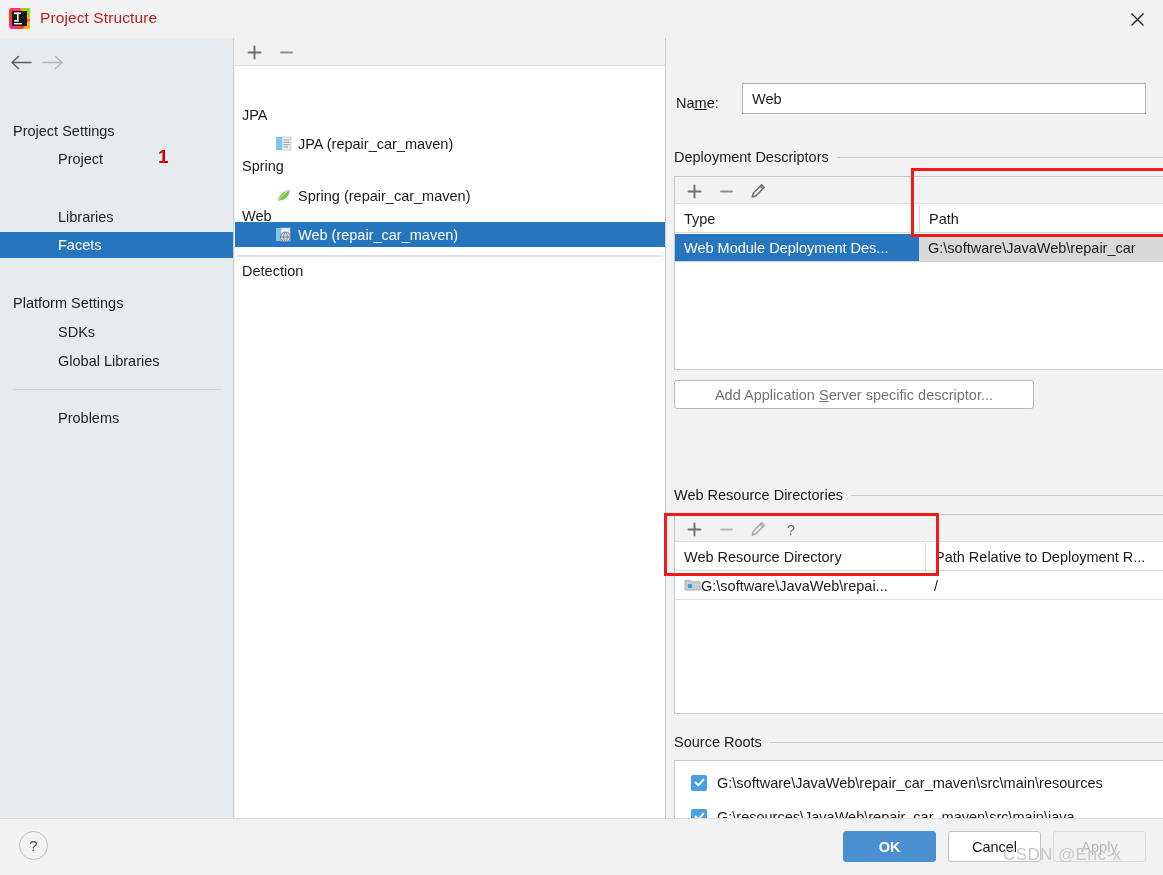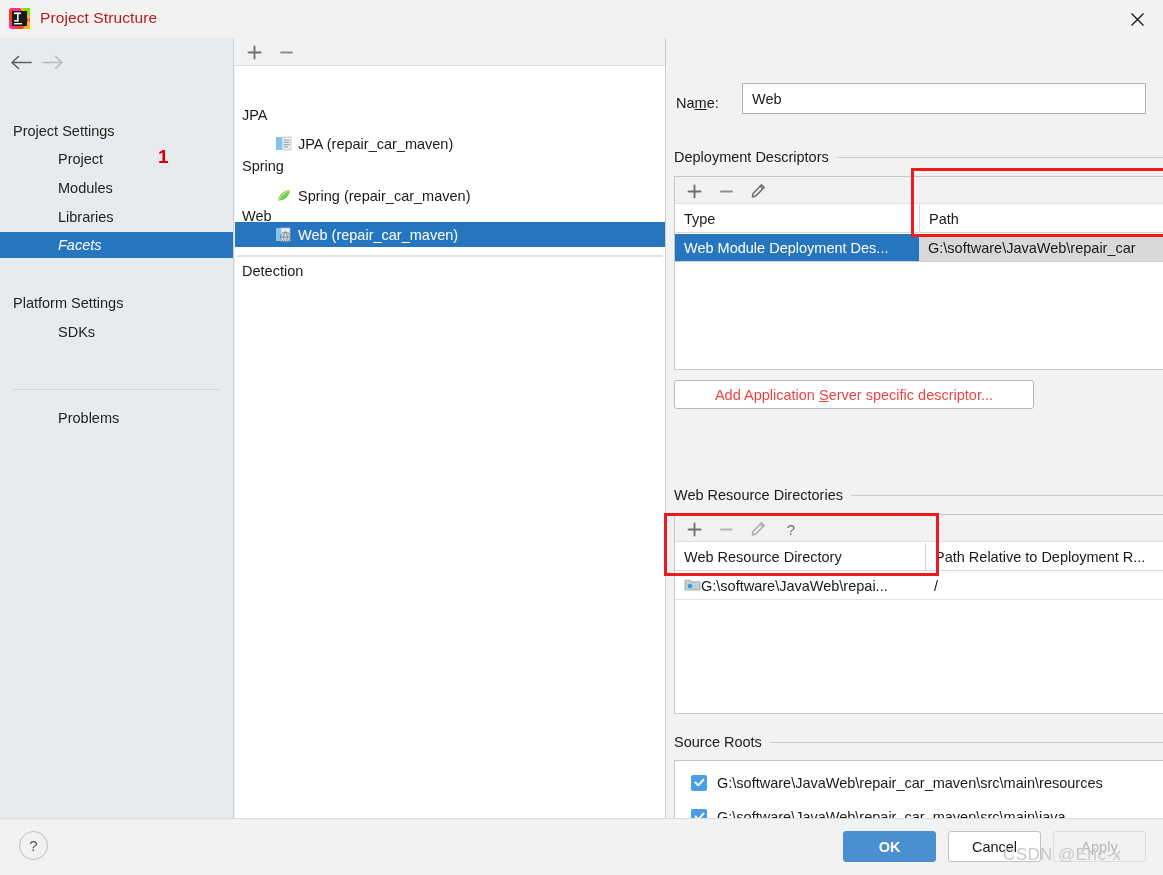--- a/index.html
+++ b/index.html
@@ -52,21 +52,21 @@
 
   .sb-group {
     position: absolute; left: 13px; font-size: 14.5px; color: #222; white-space: nowrap;
   }
   .sb-item {
     position: absolute; left: 0; width: 233px; height: 26px;
     display: flex; align-items: center;
     font-size: 14.5px; color: #222; cursor: default;
   }
   .sb-item span { padding-left: 58px; white-space: nowrap; }
-  .sb-item.selected { background: #2675bf; font-style: italic; }
+  .sb-item.selected { background: #2675bf; }
   .sb-item.selected span { color: #ffffff; }
   #sb-divider {
     position: absolute; left: 13px; width: 208px; height: 1px; background: #d2d6d9;
   }
 
   #marker-1 {
     position: absolute; left: 158px; top: 146px;
     font-size: 19px; font-weight: bold; color: #d40000;
     font-family: "Liberation Sans", sans-serif;
   }
@@ -168,21 +168,21 @@
     background: #d9d9d9; display: flex; align-items: center;
     padding-left: 9px; font-size: 14.5px; color: #1a1a1a; white-space: nowrap; overflow: hidden;
   }
   #dd-rowsep {
     position: absolute; left: 0; top: 84px; right: 0; height: 1px; background: #d0d0d0;
   }
 
   #add-descriptor-btn {
     position: absolute; left: 7px; top: 342px; width: 360px; height: 29px;
     background: #ffffff; border: 1px solid #b6b9bc; border-radius: 3px;
-    font-size: 14.5px; color: #ef4444; cursor: default;
+    font-size: 14.5px; color: #737373; cursor: default;
     font-family: "Liberation Sans", sans-serif;
   }
   #add-descriptor-btn u { text-decoration: underline; }
 
   
   #wr-box {
     position: absolute; left: 7px; top: 476px; width: 496px; height: 200px;
     background: #ffffff; border: 1px solid #c4c7ca; border-right: none;
   }
   #wr-toolbar {
@@ -306,31 +306,31 @@
         </svg>
       </div>
     </div>
 
     <div class="sb-group" style="top:85px">Project Settings</div>
     <div class="sb-group" style="top:257px">Platform Settings</div>
 
     <div class="sb-item" style="top:108px">
       <span>Project</span>
       </div>
-    <div class="sb-item" style="top:137px">
-      <span>Modules</span>
-      </div>
     <div class="sb-item" style="top:166px">
       <span>Libraries</span>
       </div>
     <div class="sb-item selected" style="top:194px">
       <span>Facets</span>
       </div>
     <div class="sb-item" style="top:281px">
       <span>SDKs</span>
+      </div>
+    <div class="sb-item" style="top:310px">
+      <span>Global Libraries</span>
       </div>
     <div id="sb-divider" style="top:351px"></div>
     <div class="sb-item" style="top:367px">
       <span>Problems</span>
       </div>
   </div>
 
   <div id="marker-1">1</div>
   <div id="marker-2">2</div>
 
@@ -501,21 +501,21 @@
           </svg>
         </span>
         <span class="sr-label">G:\software\JavaWeb\repair_car_maven\src\main\resources</span>
       </div>
       <div class="sr-item" style="top:42px">
         <span class="cb">
           <svg width="11" height="11" viewBox="0 0 11 11">
             <path d="M1.5 5.5 L4.2 8.4 L9.5 2.6" stroke="#ffffff" stroke-width="1.9" fill="none" stroke-linecap="round" stroke-linejoin="round"></path>
           </svg>
         </span>
-        <span class="sr-label">G:\software\JavaWeb\repair_car_maven\src\main\java</span>
+        <span class="sr-label">G:\resources\JavaWeb\repair_car_maven\src\main\java</span>
       </div>
     </div>
   </div>
 
   <div class="redbox" id="redbox-path"></div>
   <div class="redbox" id="redbox-wr"></div>
 
   <div id="bottombar">
     <div id="help-btn">
       <span>?</span>

